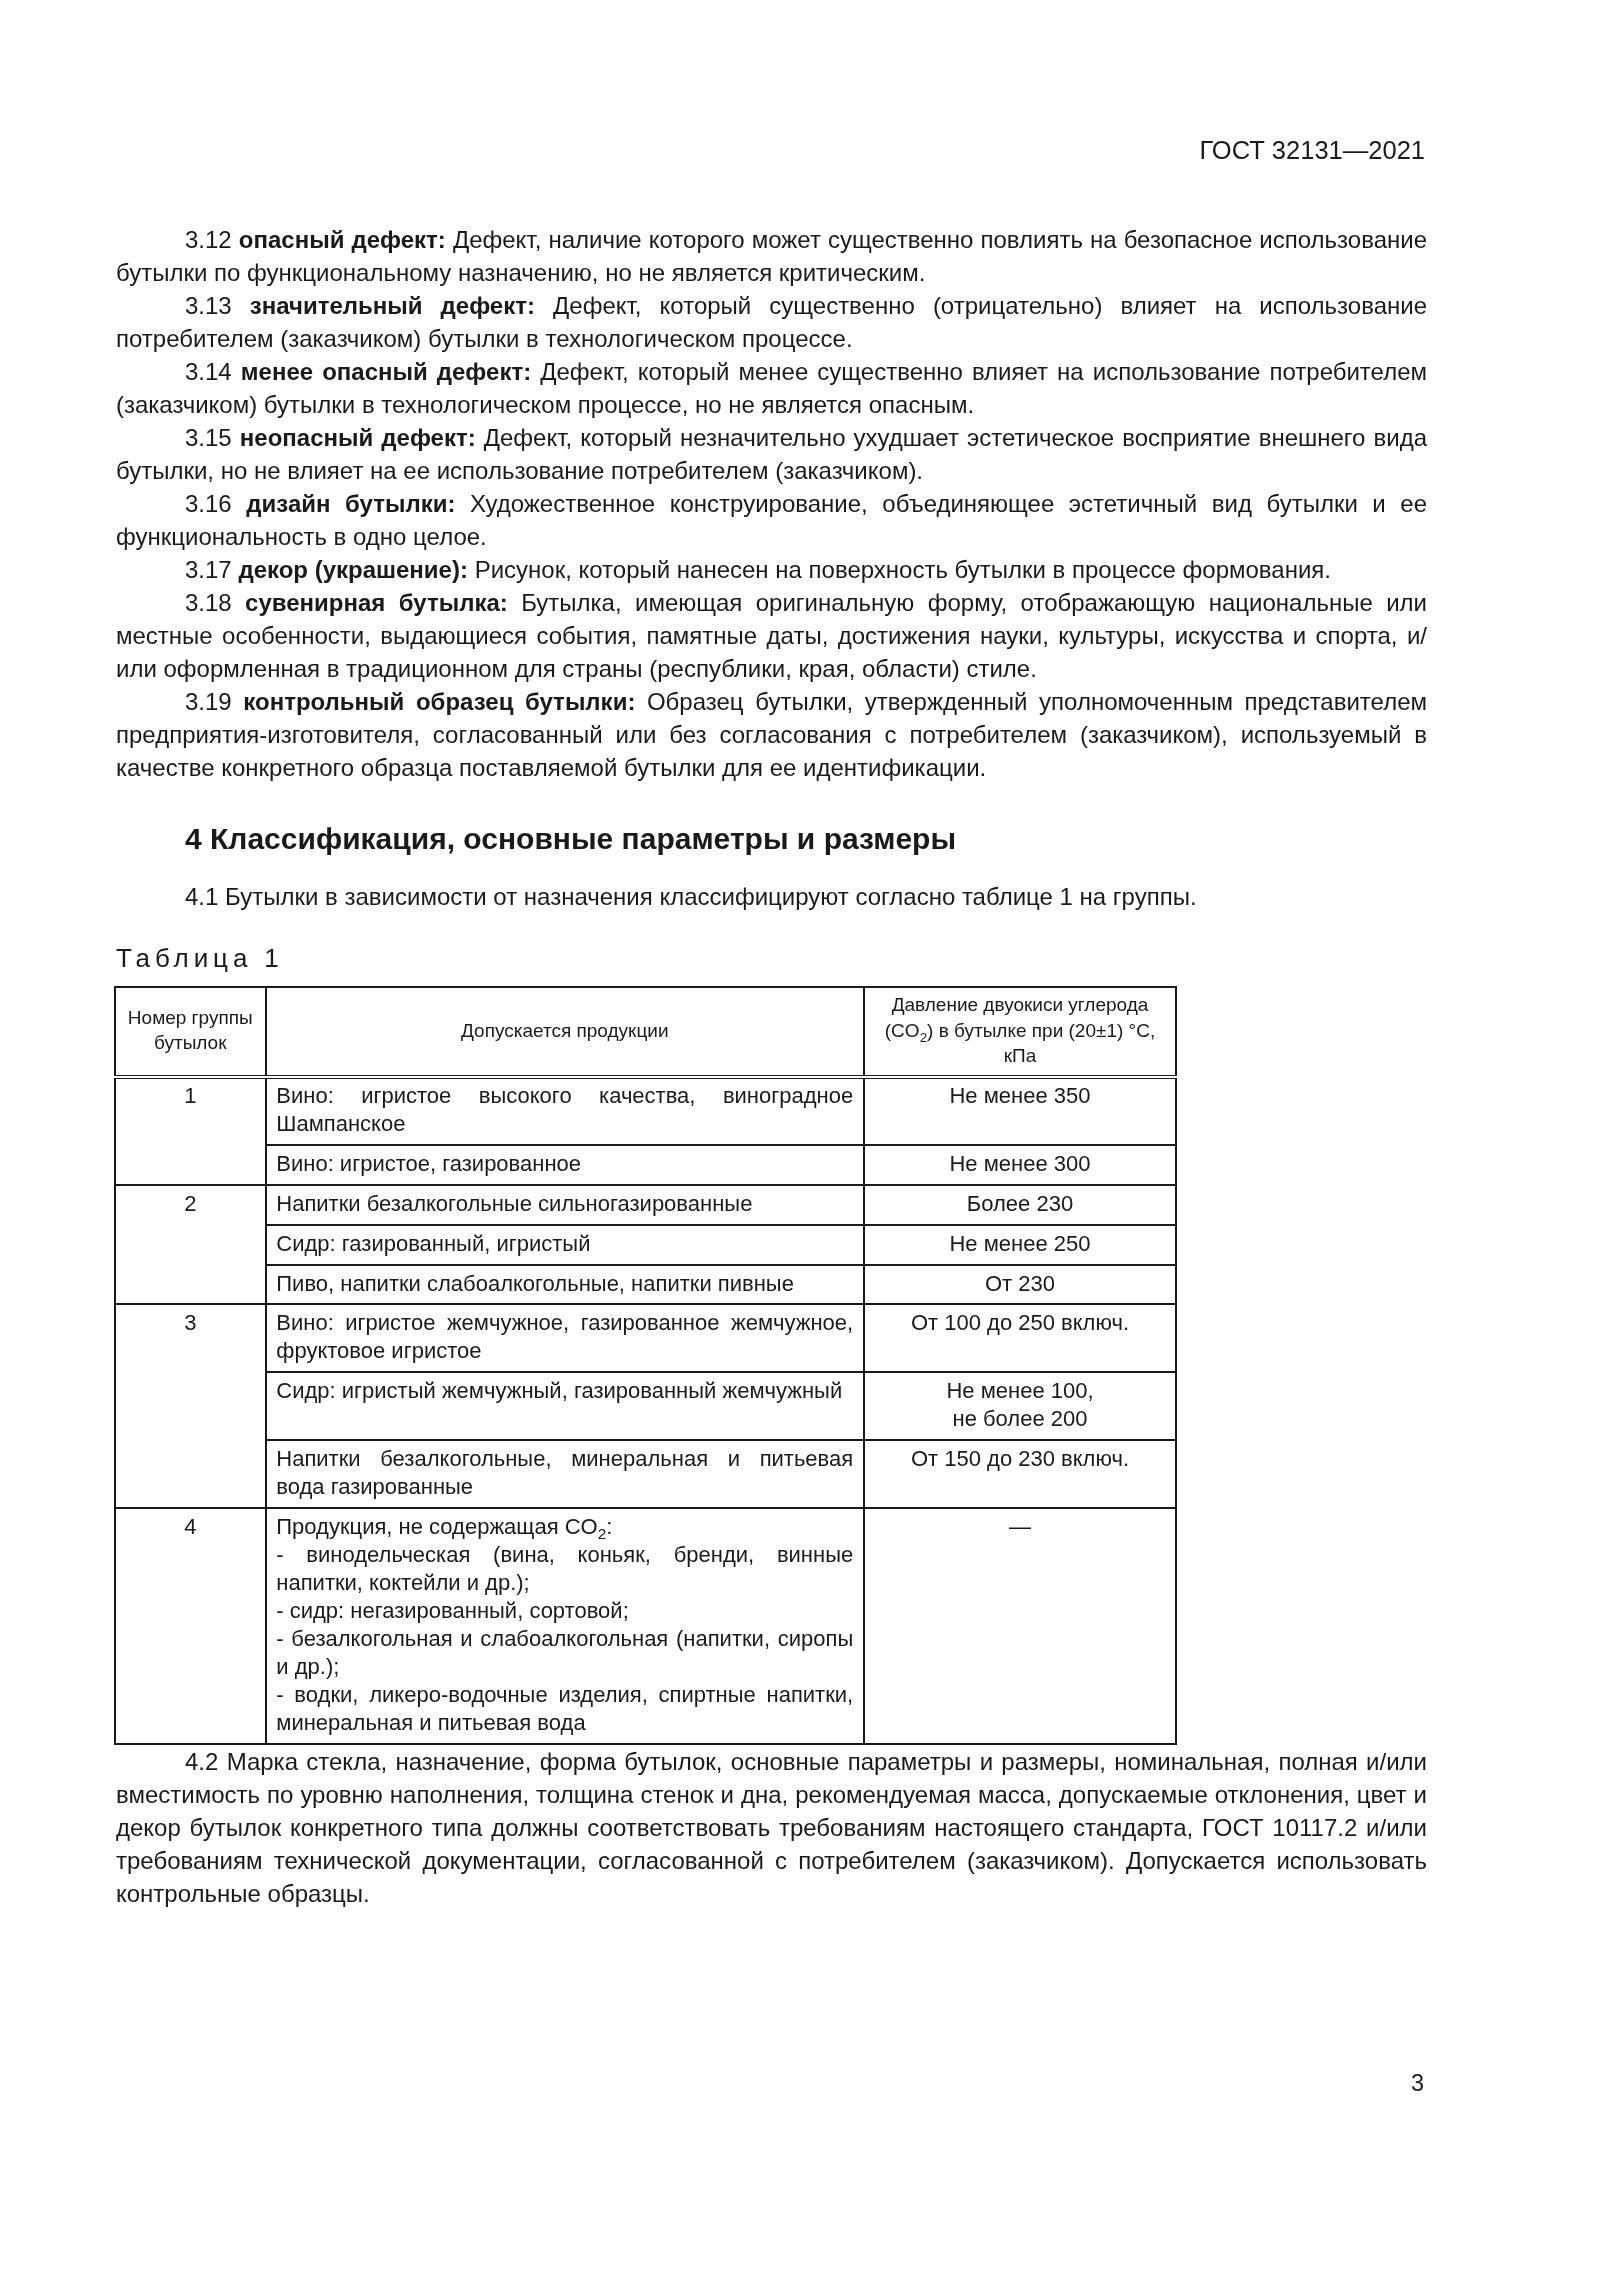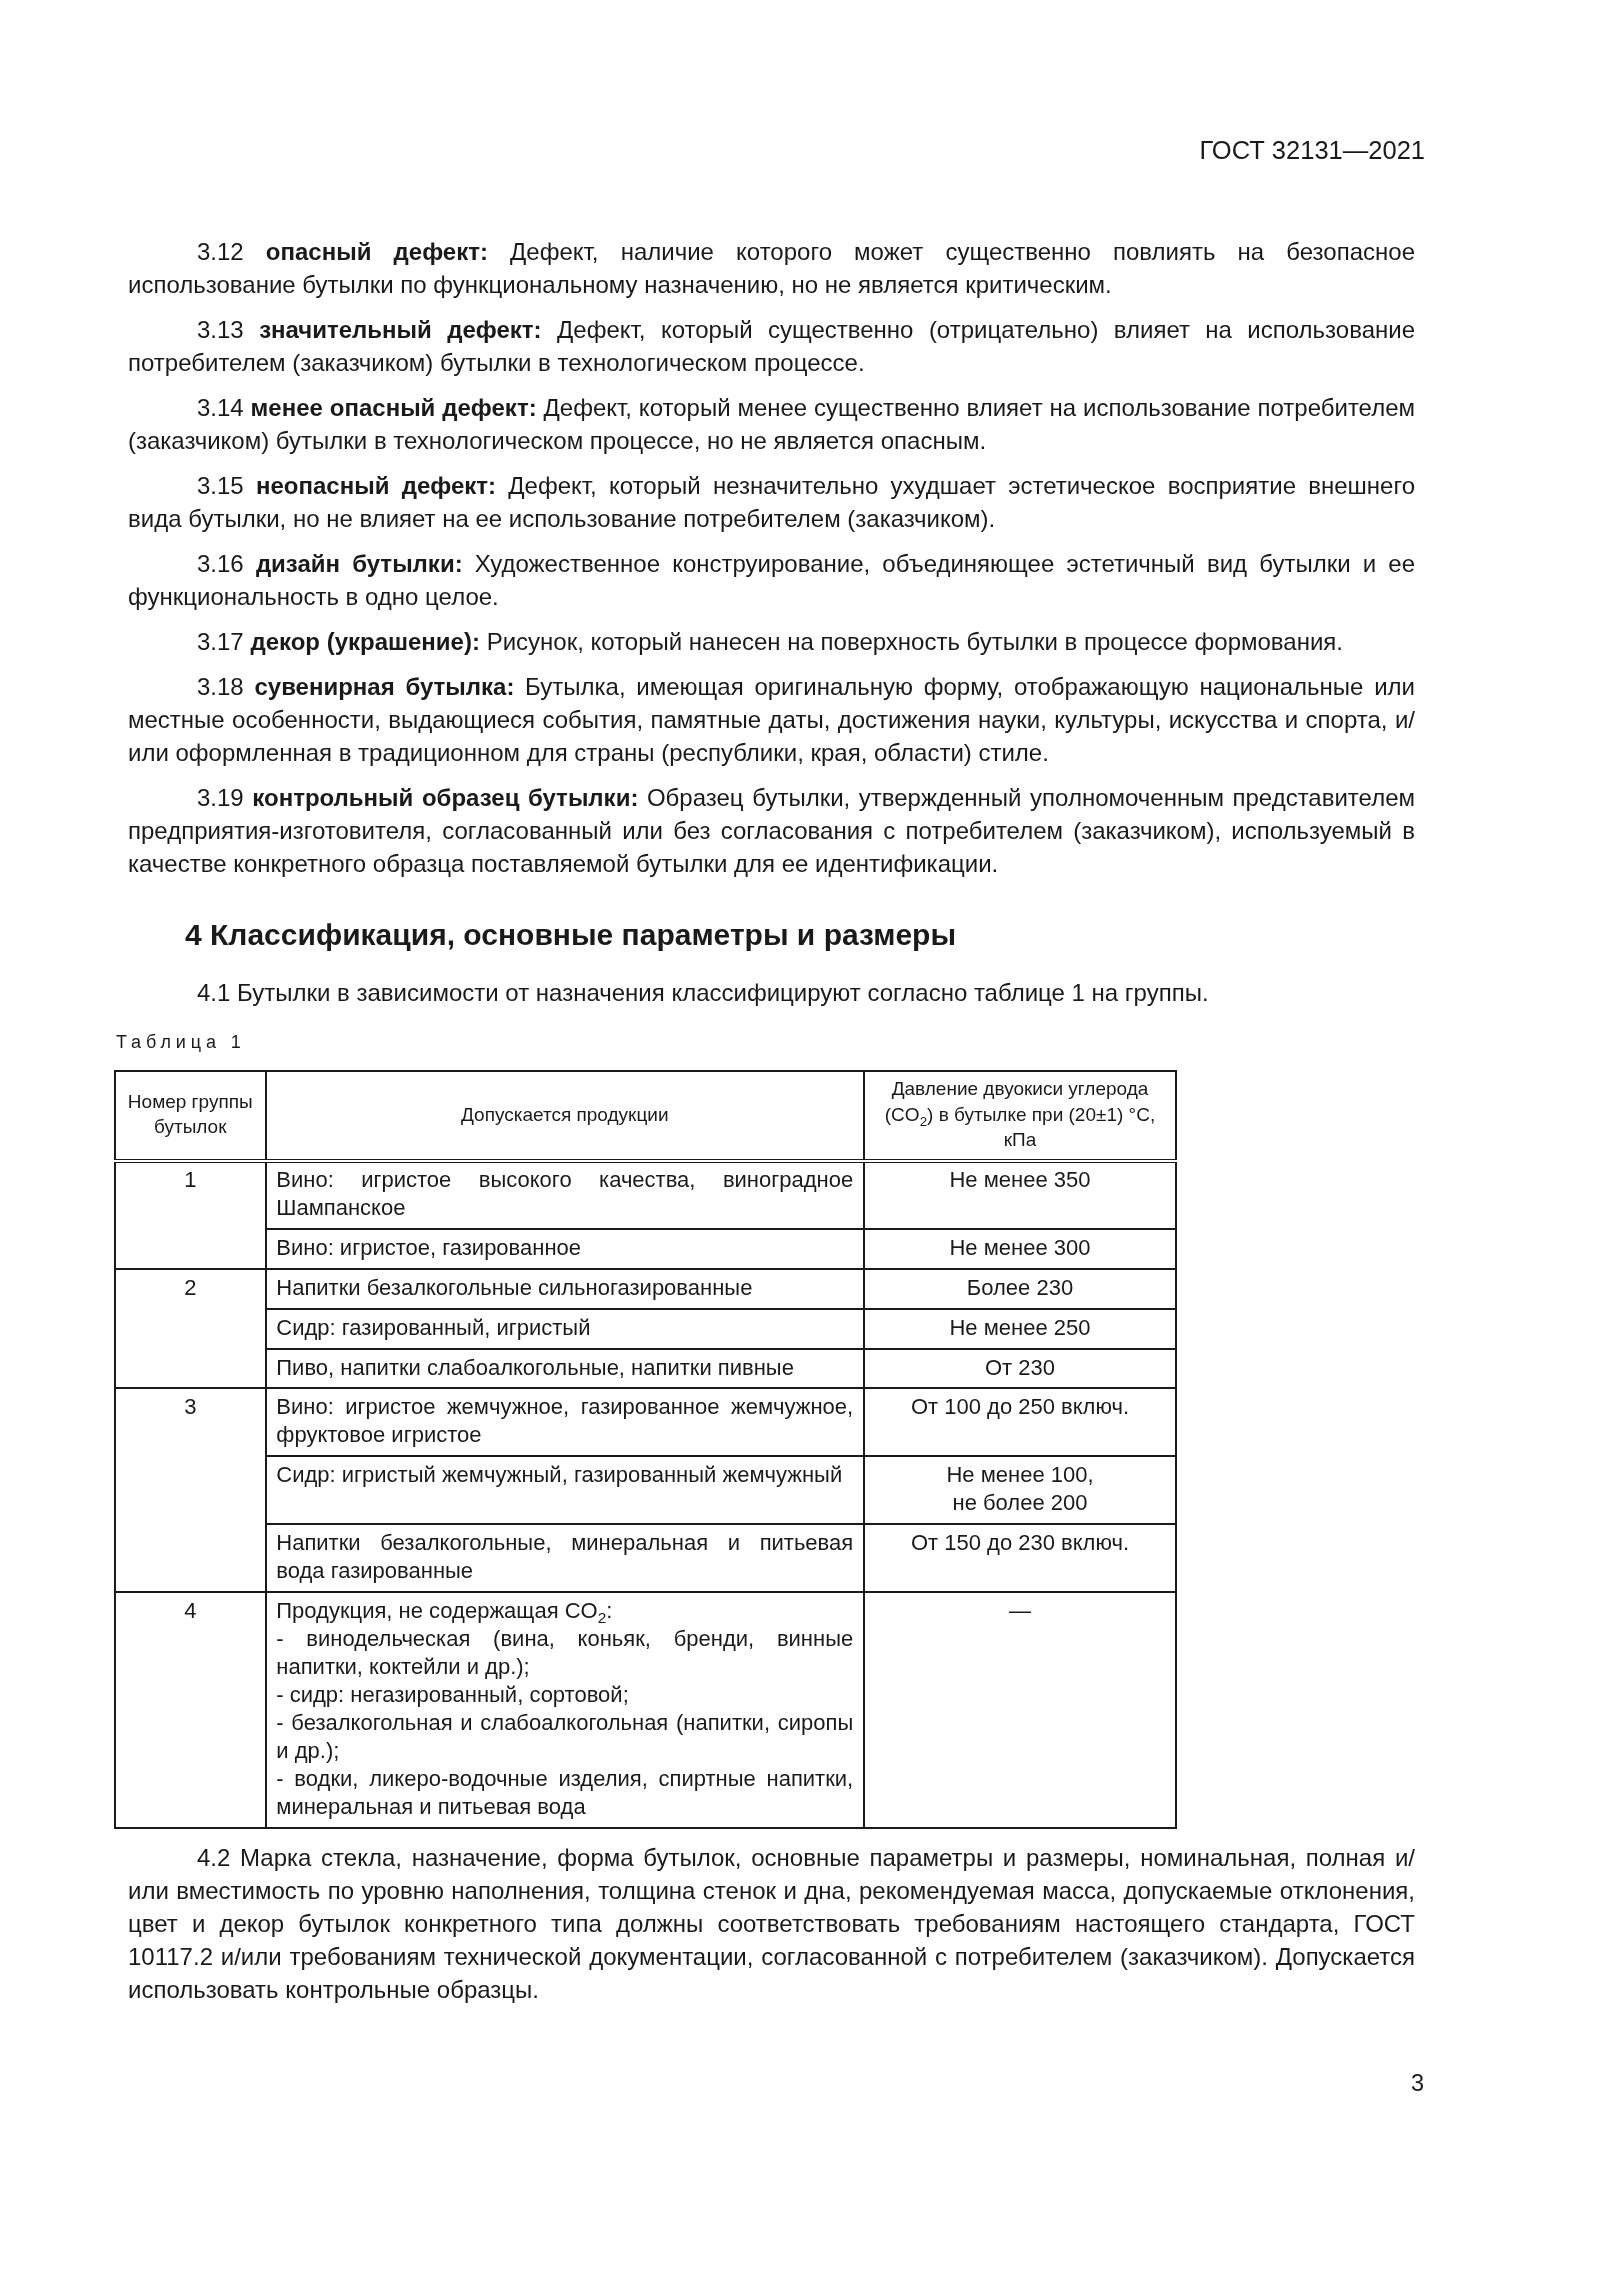--- a/index.html
+++ b/index.html
@@ -1,24 +1,24 @@
 <!DOCTYPE html>
 <html><head>
 <meta charset="utf-8">
 <style>
   html, body { margin: 0; padding: 0; background: #ffffff; }
   body { width: 1621px; height: 2293px; position: relative; overflow: hidden;
          font-family: "Liberation Sans", sans-serif; color: #1a1a1a; }
   .header { position: absolute; top: 136px; right: 196px; font-size: 25.5px; font-weight: normal; }
   .content { position: absolute; left: 116px; top: 223px; width: 1311px; }
-  p.para { margin: 12px; font-size: 24px; line-height: 33px; text-align: justify; text-indent: 69px; }
+  p.para { margin: 0; font-size: 24px; line-height: 33px; text-align: justify; text-indent: 69px; }
   p.para b { font-weight: bold; }
   h2.section { margin: 35px 0 0 0; padding-left: 69px; font-size: 30px; font-weight: bold; line-height: 39px; }
   p.intro { margin-top: 21.6px; }
-  .tcap { margin-top: 19px; font-size: 18px; letter-spacing: 4.9px; line-height: 29px; }
+  .tcap { margin-top: 31px; font-size: 26px; letter-spacing: 4.9px; line-height: 29px; }
   table.t { margin-top: 13.7px; border-collapse: collapse; width: 1063px; margin-left: -2px; font-size: 22px; }
   table.t td, table.t th { border: 2.9px solid #1a1a1a; padding: 3.9px 9.8px 5.9px 9.8px; vertical-align: top; line-height: 28px; }
   table.t th { font-weight: normal; font-size: 19px; line-height: 25.5px; text-align: center; vertical-align: middle; height: 59px; border-bottom: 4.9px double #1a1a1a; }
   table.t td.grp { text-align: center; width: 149px; border-bottom-width: 2.9px; }
   table.t td.name { width: 706px; text-align: justify; }
   table.t td.val { text-align: center; width: 363px; }
   sub { font-size: 70%; vertical-align: -4.9px; line-height: 0; }
   .after { margin-top: 23.5px; }
   .pnum { position: absolute; left: 1411px; top: 2070px; font-size: 23.5px; }
   .blist { display: block; }

